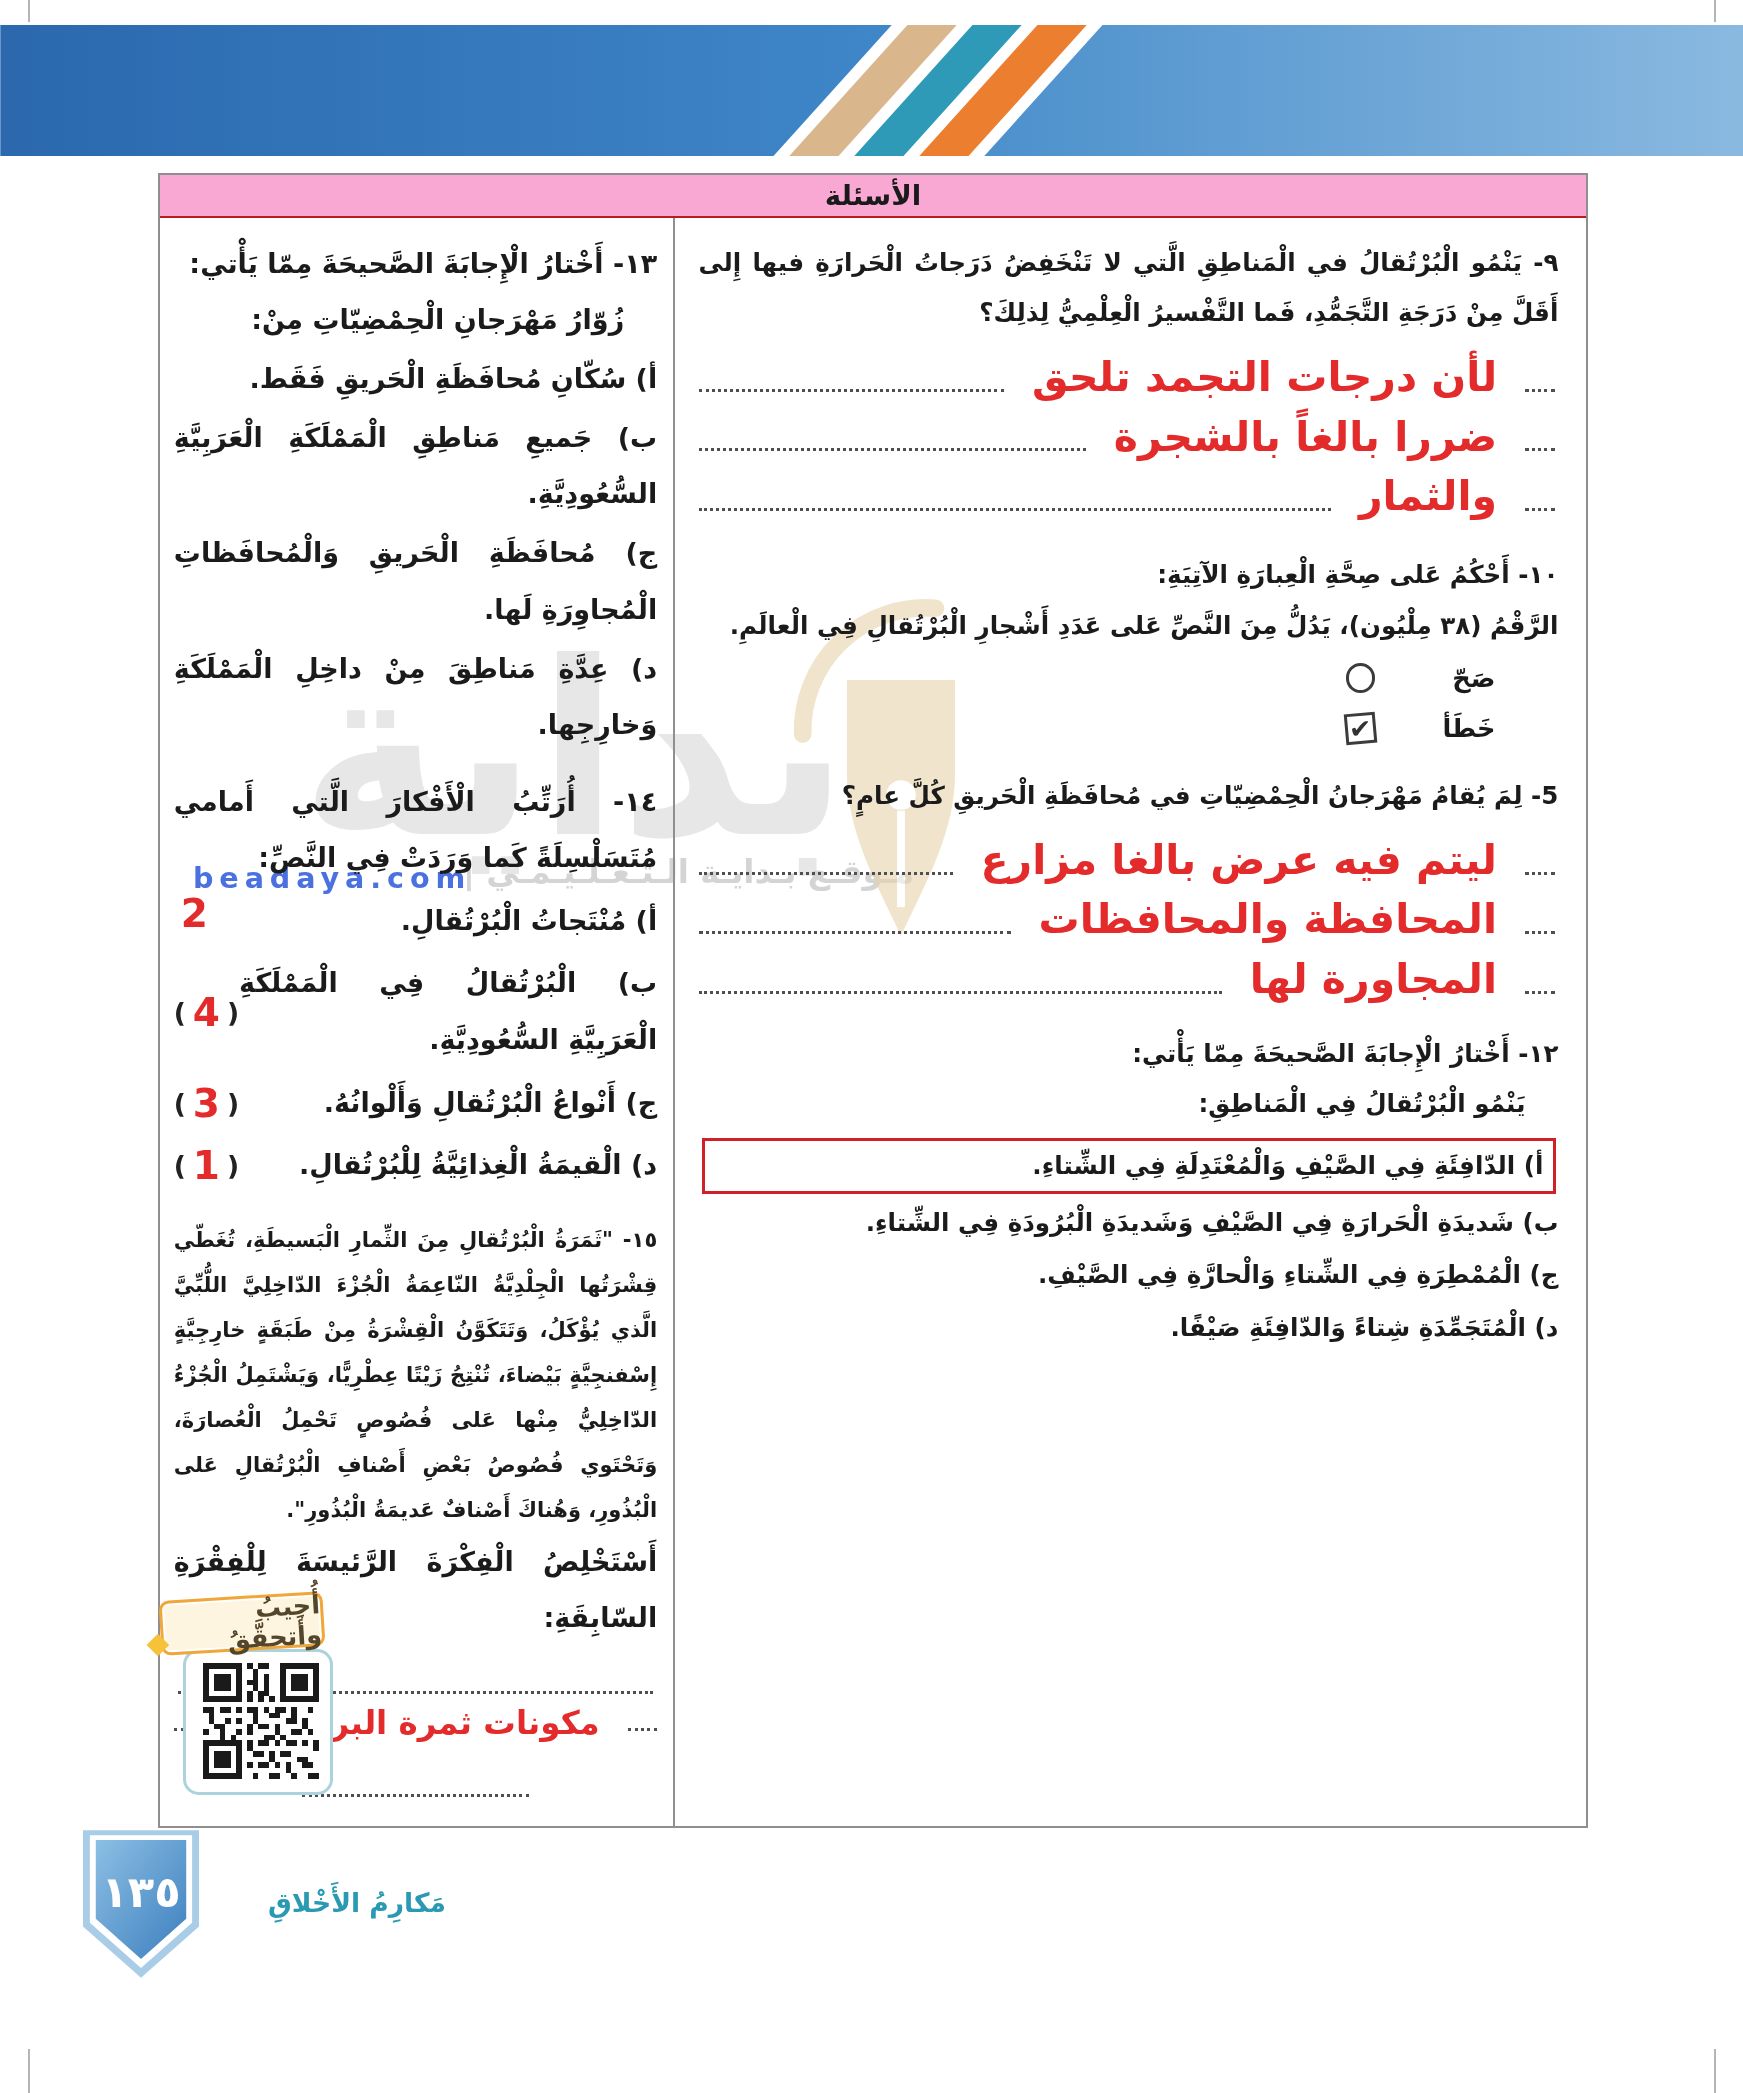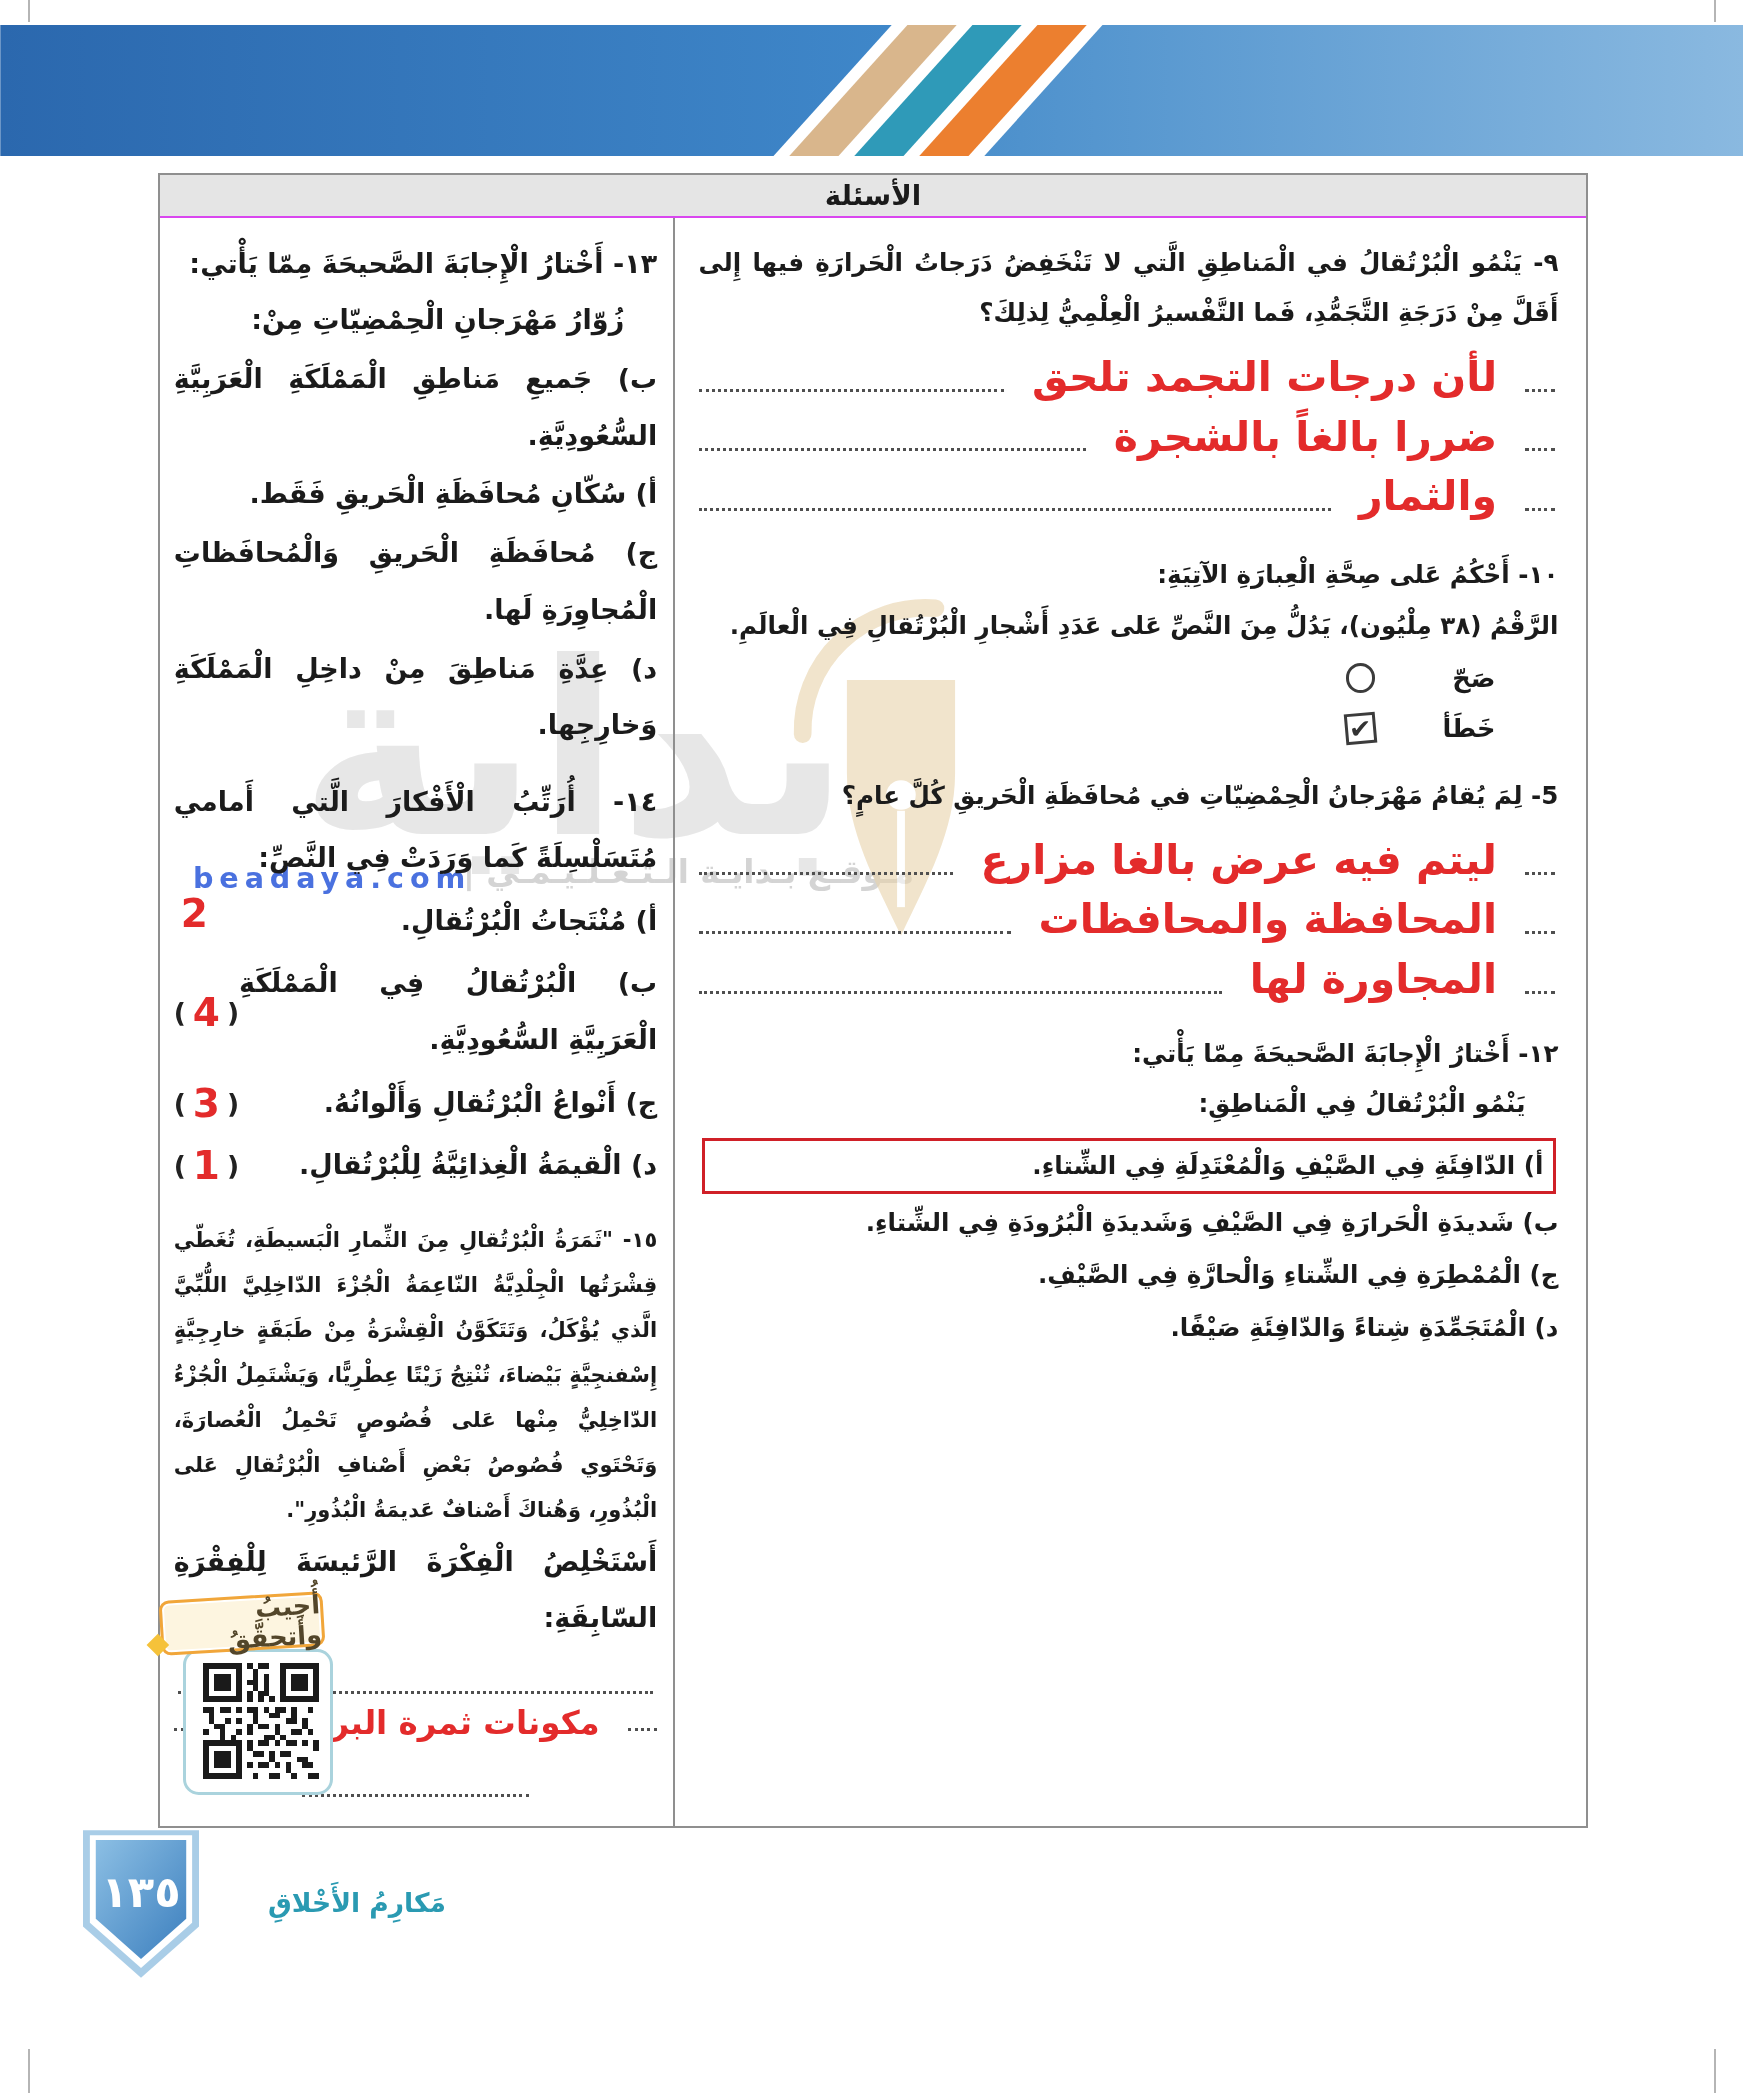--- a/index.html
+++ b/index.html
@@ -21,21 +21,21 @@
               color:#d0d0d0; opacity:.5; z-index:1; direction:rtl; line-height:1; }
   .wm-line  { position:absolute; left:463px; top:853px; font-size:32.5px; font-weight:bold;
               color:#cdcdcd; opacity:.85; z-index:1; direction:rtl; }
   .wm-domain{ position:absolute; left:193px; top:861px; font-size:28.6px; font-weight:bold;
               color:#1d4ed8; opacity:.8; letter-spacing:5.9px; z-index:1; }
   .wm-pen   { position:absolute; left:783px; top:586px; z-index:1; opacity:.6; }
 
   
   .content-box { position:absolute; left:158px; top:173px; width:1430px; height:1655px;
                  border:2px solid #8f8f8f; z-index:2; overflow:hidden; }
-  .title-bar { height:43px; background:#e5e5e5; border-bottom:2px solid #d946ef;
+  .title-bar { height:43px; background:#f9a8d4; border-bottom:2px solid #b91c1c;
                display:flex; align-items:center; justify-content:center;
                font-size:27.6px; font-weight:bold; color:#1a1a1a; }
   .cols { display:flex; direction:rtl; height:calc(100% - 43px); }
   .col-right { width:913px; border-left:2px solid #8f8f8f; padding:13.8px 27.6px 9.9px 23.6px; }
   .col-left  { flex:1; padding:13.8px 15.8px 9.9px 13.8px; }
 
   .q { font-size:24.6px; font-weight:bold; line-height:2.05; color:#1b1b1b;
        text-align:justify; text-align-last:right; }
   .col-left .q { font-size:27px; line-height:2.1; }
   .para { font-size:21px !important; line-height:2.15 !important; }
@@ -202,22 +202,22 @@
         </div>
         <div class="q opt">ب) شَديدَةِ الْحَرارَةِ فِي الصَّيْفِ وَشَديدَةِ الْبُرُودَةِ فِي الشِّتاءِ.</div>
         <div class="q opt">ج) الْمُمْطِرَةِ فِي الشِّتاءِ وَالْحارَّةِ فِي الصَّيْفِ.</div>
         <div class="q opt">د) الْمُتَجَمِّدَةِ شِتاءً وَالدّافِئَةِ صَيْفًا.</div>
       </div>
 
       <div class="col-left">
 
         <div class="q" style="margin-top:3.9px;">١٣- أَخْتارُ الْإِجابَةَ الصَّحيحَةَ مِمّا يَأْتي:</div>
         <div class="q indent">زُوّارُ مَهْرَجانِ الْحِمْضِيّاتِ مِنْ:</div>
+        <div class="q opt">أ) سُكّانِ مُحافَظَةِ الْحَريقِ فَقَط.</div>
         <div class="q opt">ب) جَميعِ مَناطِقِ الْمَمْلَكَةِ الْعَرَبِيَّةِ السُّعُودِيَّةِ.</div>
-        <div class="q opt">أ) سُكّانِ مُحافَظَةِ الْحَريقِ فَقَط.</div>
         <div class="q opt">ج) مُحافَظَةِ الْحَريقِ وَالْمُحافَظاتِ الْمُجاوِرَةِ لَها.</div>
         <div class="q opt">د) عِدَّةِ مَناطِقَ مِنْ داخِلِ الْمَمْلَكَةِ وَخارِجِها.</div>
 
         <div class="q mt20">١٤- أُرَتِّبُ الْأَفْكارَ الَّتي أَمامي مُتَسَلْسِلَةً كَما وَرَدَتْ فِي النَّصِّ:</div>
 
         <div class="order-row">
           <span class="order-text q">أ) مُنْتَجاتُ الْبُرْتُقالِ.</span>
           <span class="order-num">
             <b class="red-num solo">2</b>
           </span>

